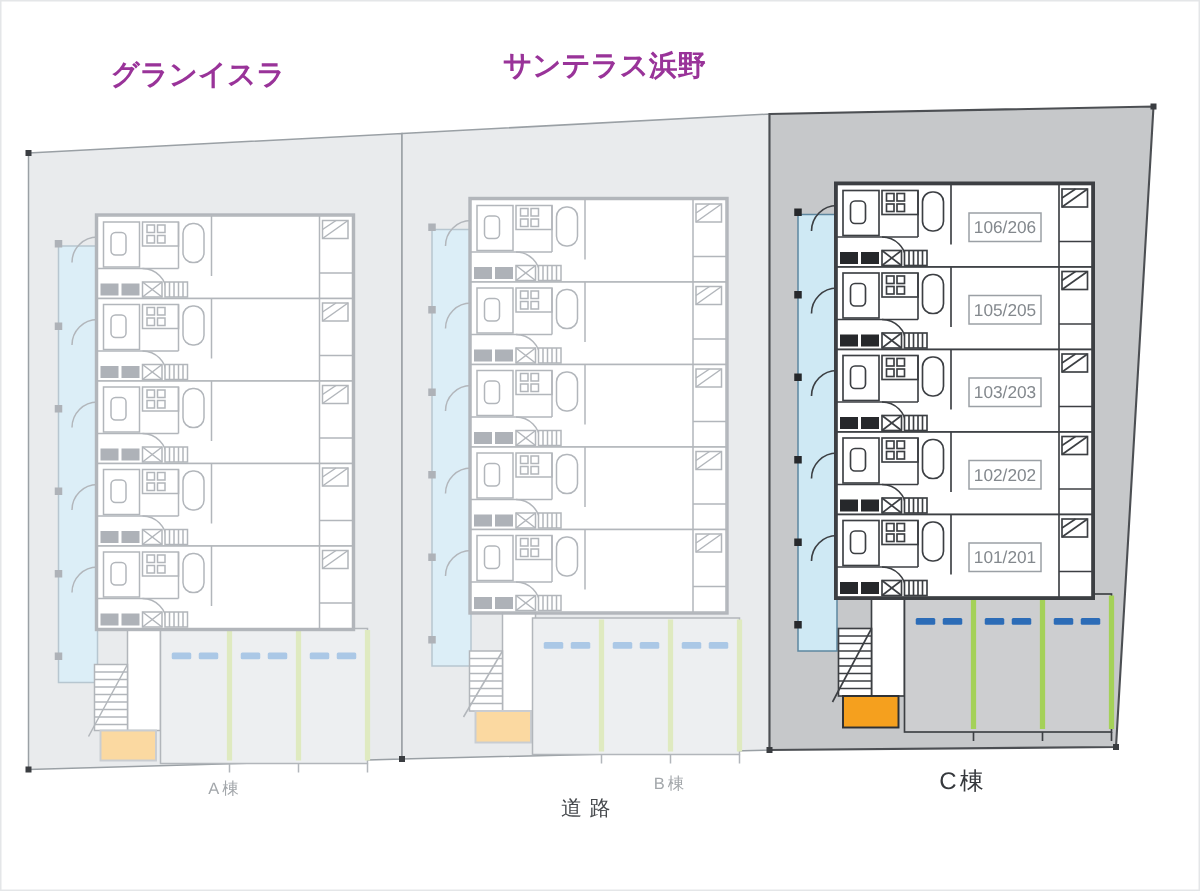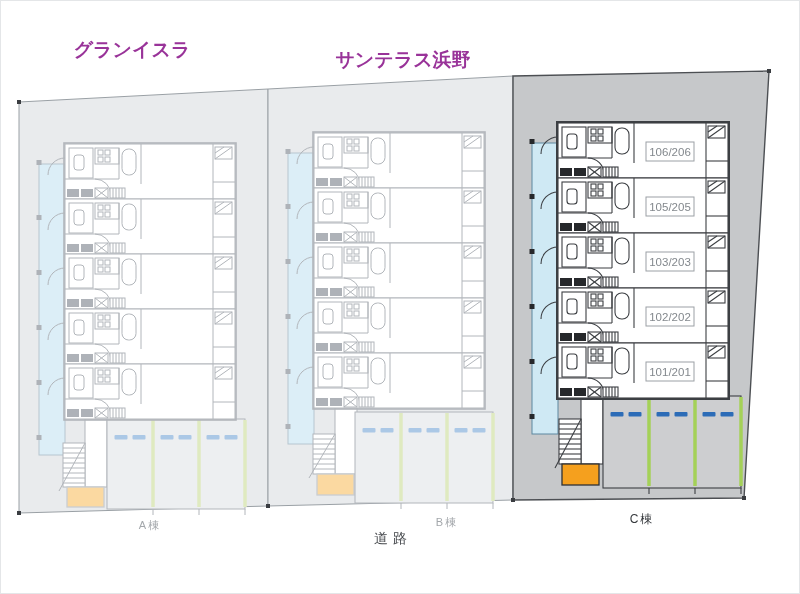--- a/index.html
+++ b/index.html
@@ -14,21 +14,21 @@
   }
   #title-a{left:131px;top:36px;font-size:19px;}
   #title-b{left:402px;top:30px;font-size:19px;}
   #title-c{left:639px;top:31px;font-size:20px;letter-spacing:1px;}
   .wing-label{
     position:absolute;transform:translateX(-50%);
     font-size:11px;letter-spacing:2px;color:#a3a7ab;white-space:nowrap;
   }
   #wing-a{left:149px;top:517px;}
   #wing-b{left:398px;top:514px;margin-left:48px;}
-  #wing-c{left:641px;top:510px;color:#36393d;font-size:12px;}
+  #wing-c{left:641px;top:510px;color:#36393d;font-size:16px;}
   .road-label{
     position:absolute;transform:translateX(-50%);
     left:392px;top:529px;font-size:14px;letter-spacing:5px;color:#45484c;white-space:nowrap;
   }
   svg{position:absolute;left:0;top:0;}
 </style>
 </head>
 <body>
 
 <div class="canvas">
@@ -720,20 +720,20 @@
           </g>
           <line x1="148" y1="38" x2="170" y2="38" stroke="#3c3f43" stroke-width="1.1"></line>
           <rect x="88" y="19" width="48" height="19" fill="#ffffff" stroke="#9ba0a5" stroke-width="1"></rect>
           <text x="112" y="32.5" text-anchor="middle" font-size="11.5" fill="#83888d" font-family="&quot;Liberation Sans&quot;,sans-serif">101/201</text>
         </g>
         <rect x="556" y="121" width="172" height="277" fill="none" stroke="#3c3f43" stroke-width="2"></rect>
       </g>
     </svg>
 
   <div class="bldg-title" id="title-a" style="color: rgb(153, 51, 153);">グランイスラ</div>
-  <div class="bldg-title" id="title-b" style="color: rgb(153, 51, 153); margin-top: 16px;">サンテラス浜野</div>
+  <div class="bldg-title" id="title-b" style="color: rgb(153, 51, 153);">サンテラス浜野</div>
 
   <div class="wing-label" id="wing-a">A棟</div>
   <div class="wing-label" id="wing-b">B棟</div>
   <div class="wing-label" id="wing-c">C棟</div>
 
   <div class="road-label">道路</div>
 </div>
 
 </body></html>

